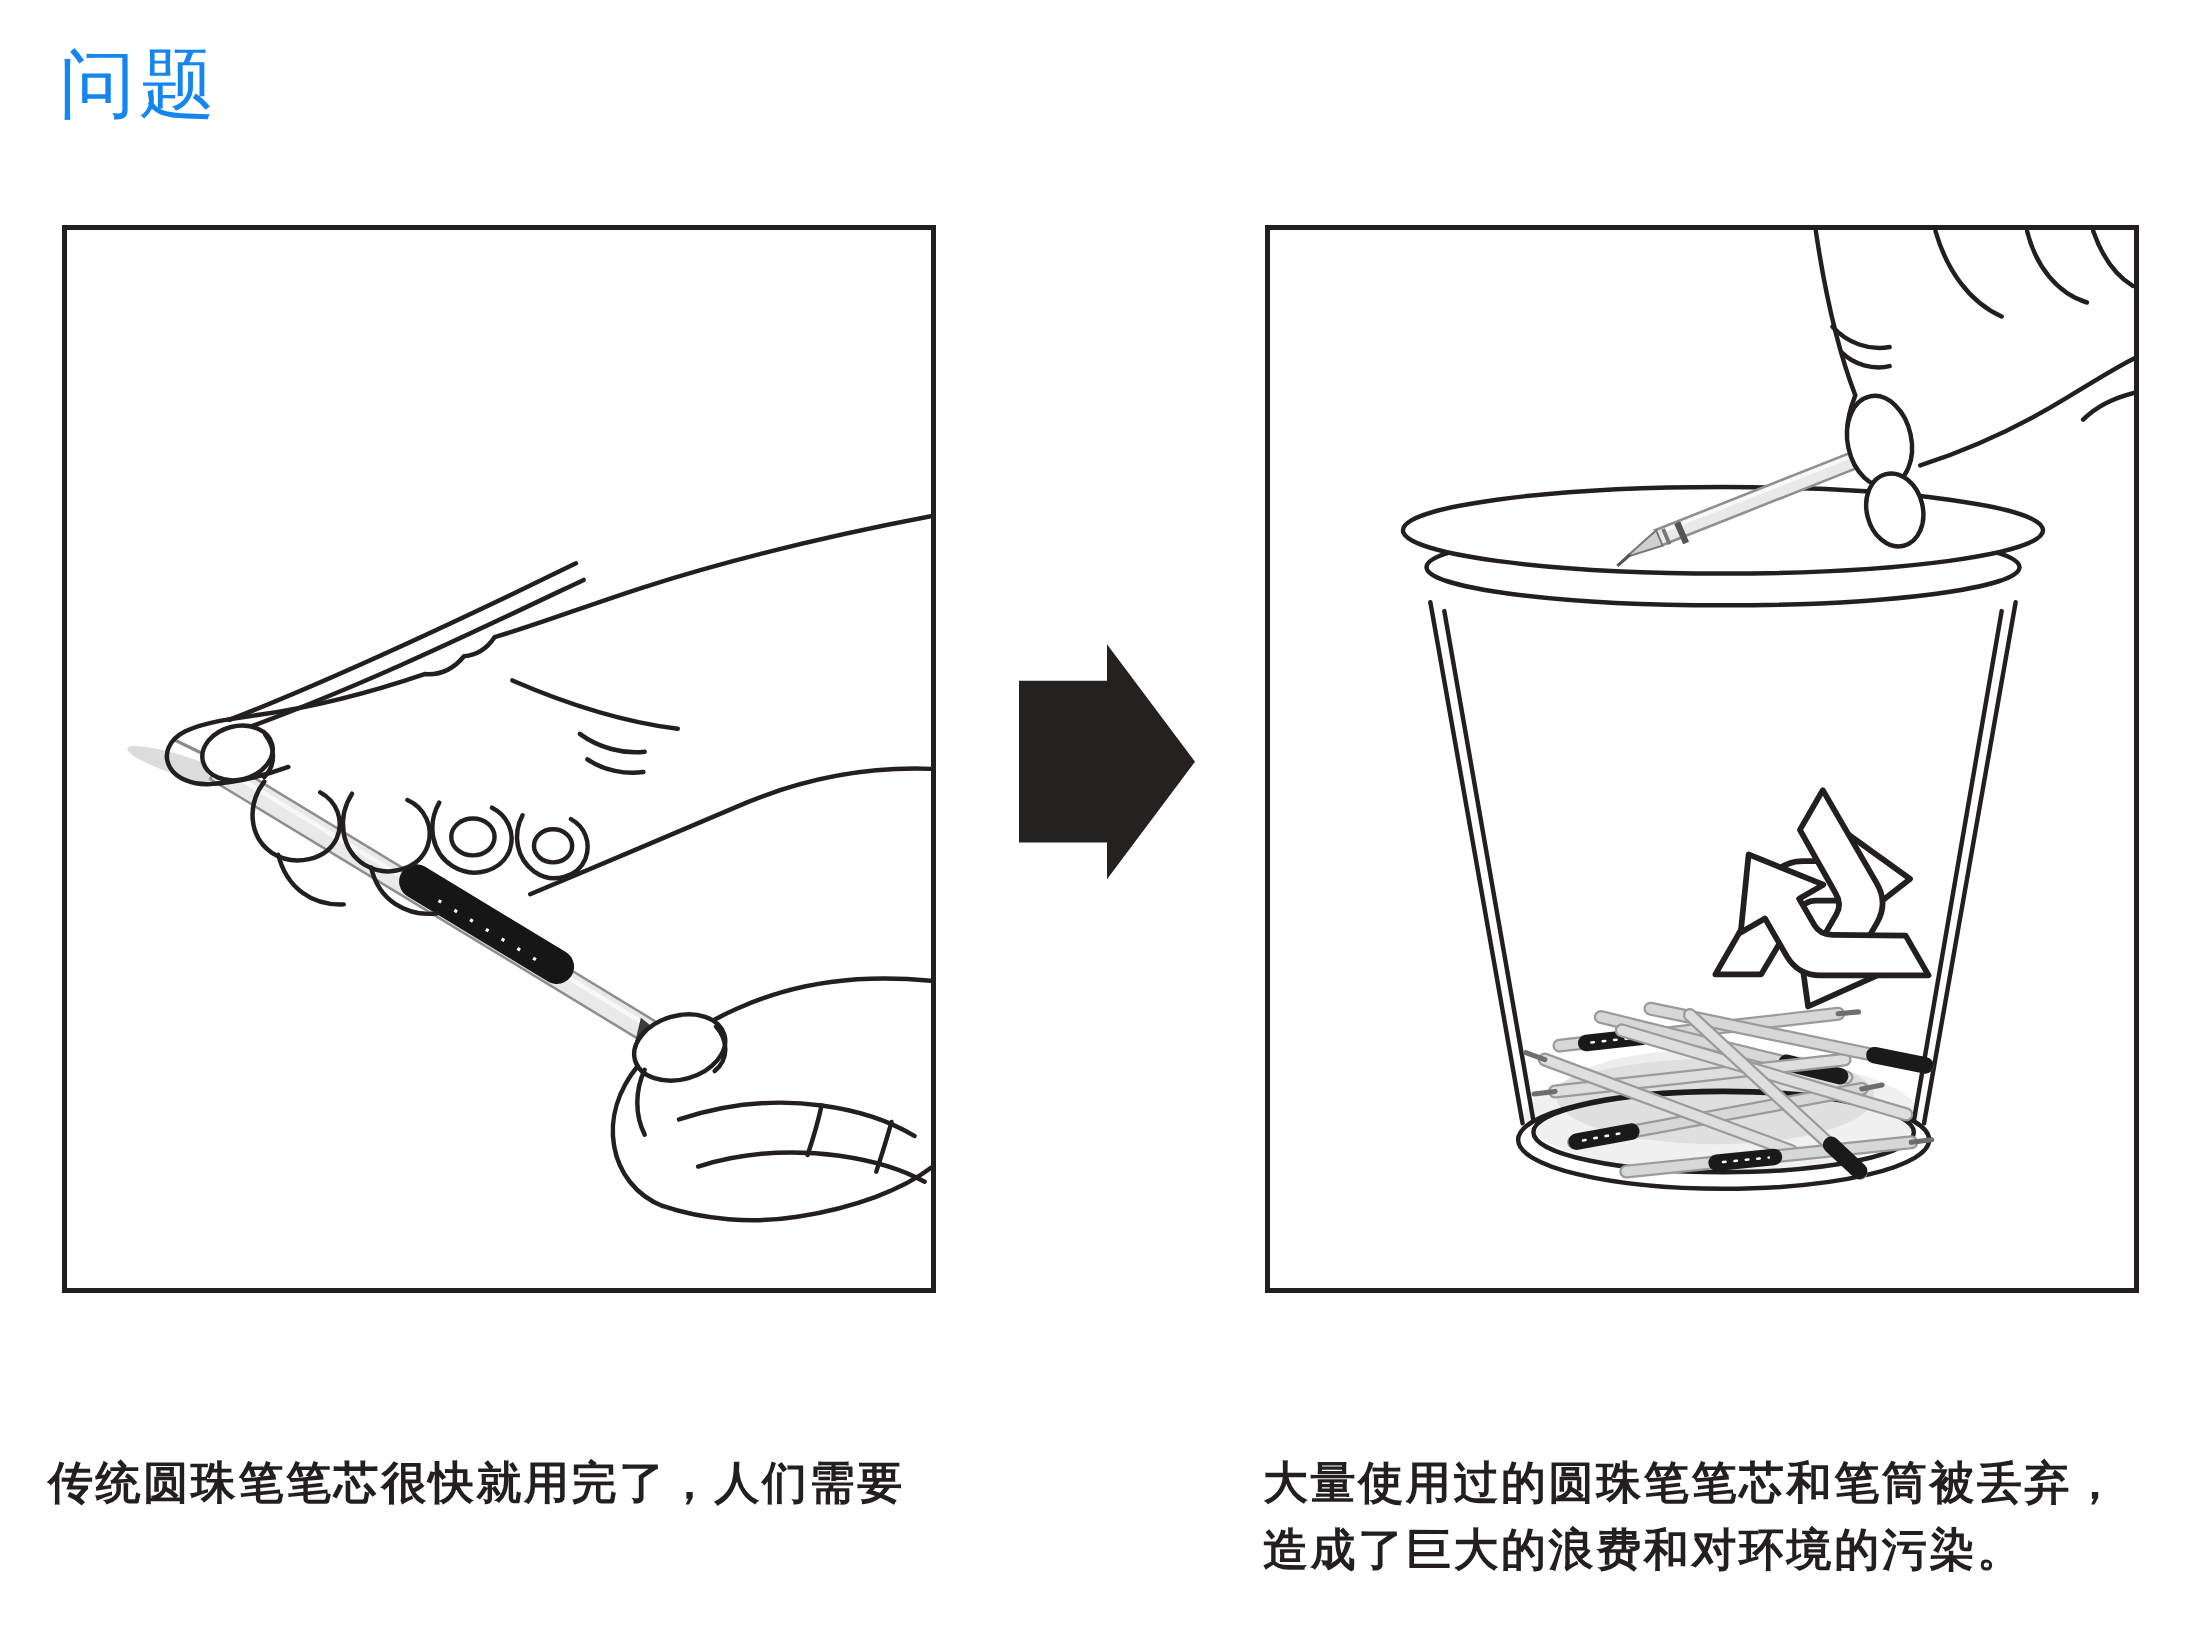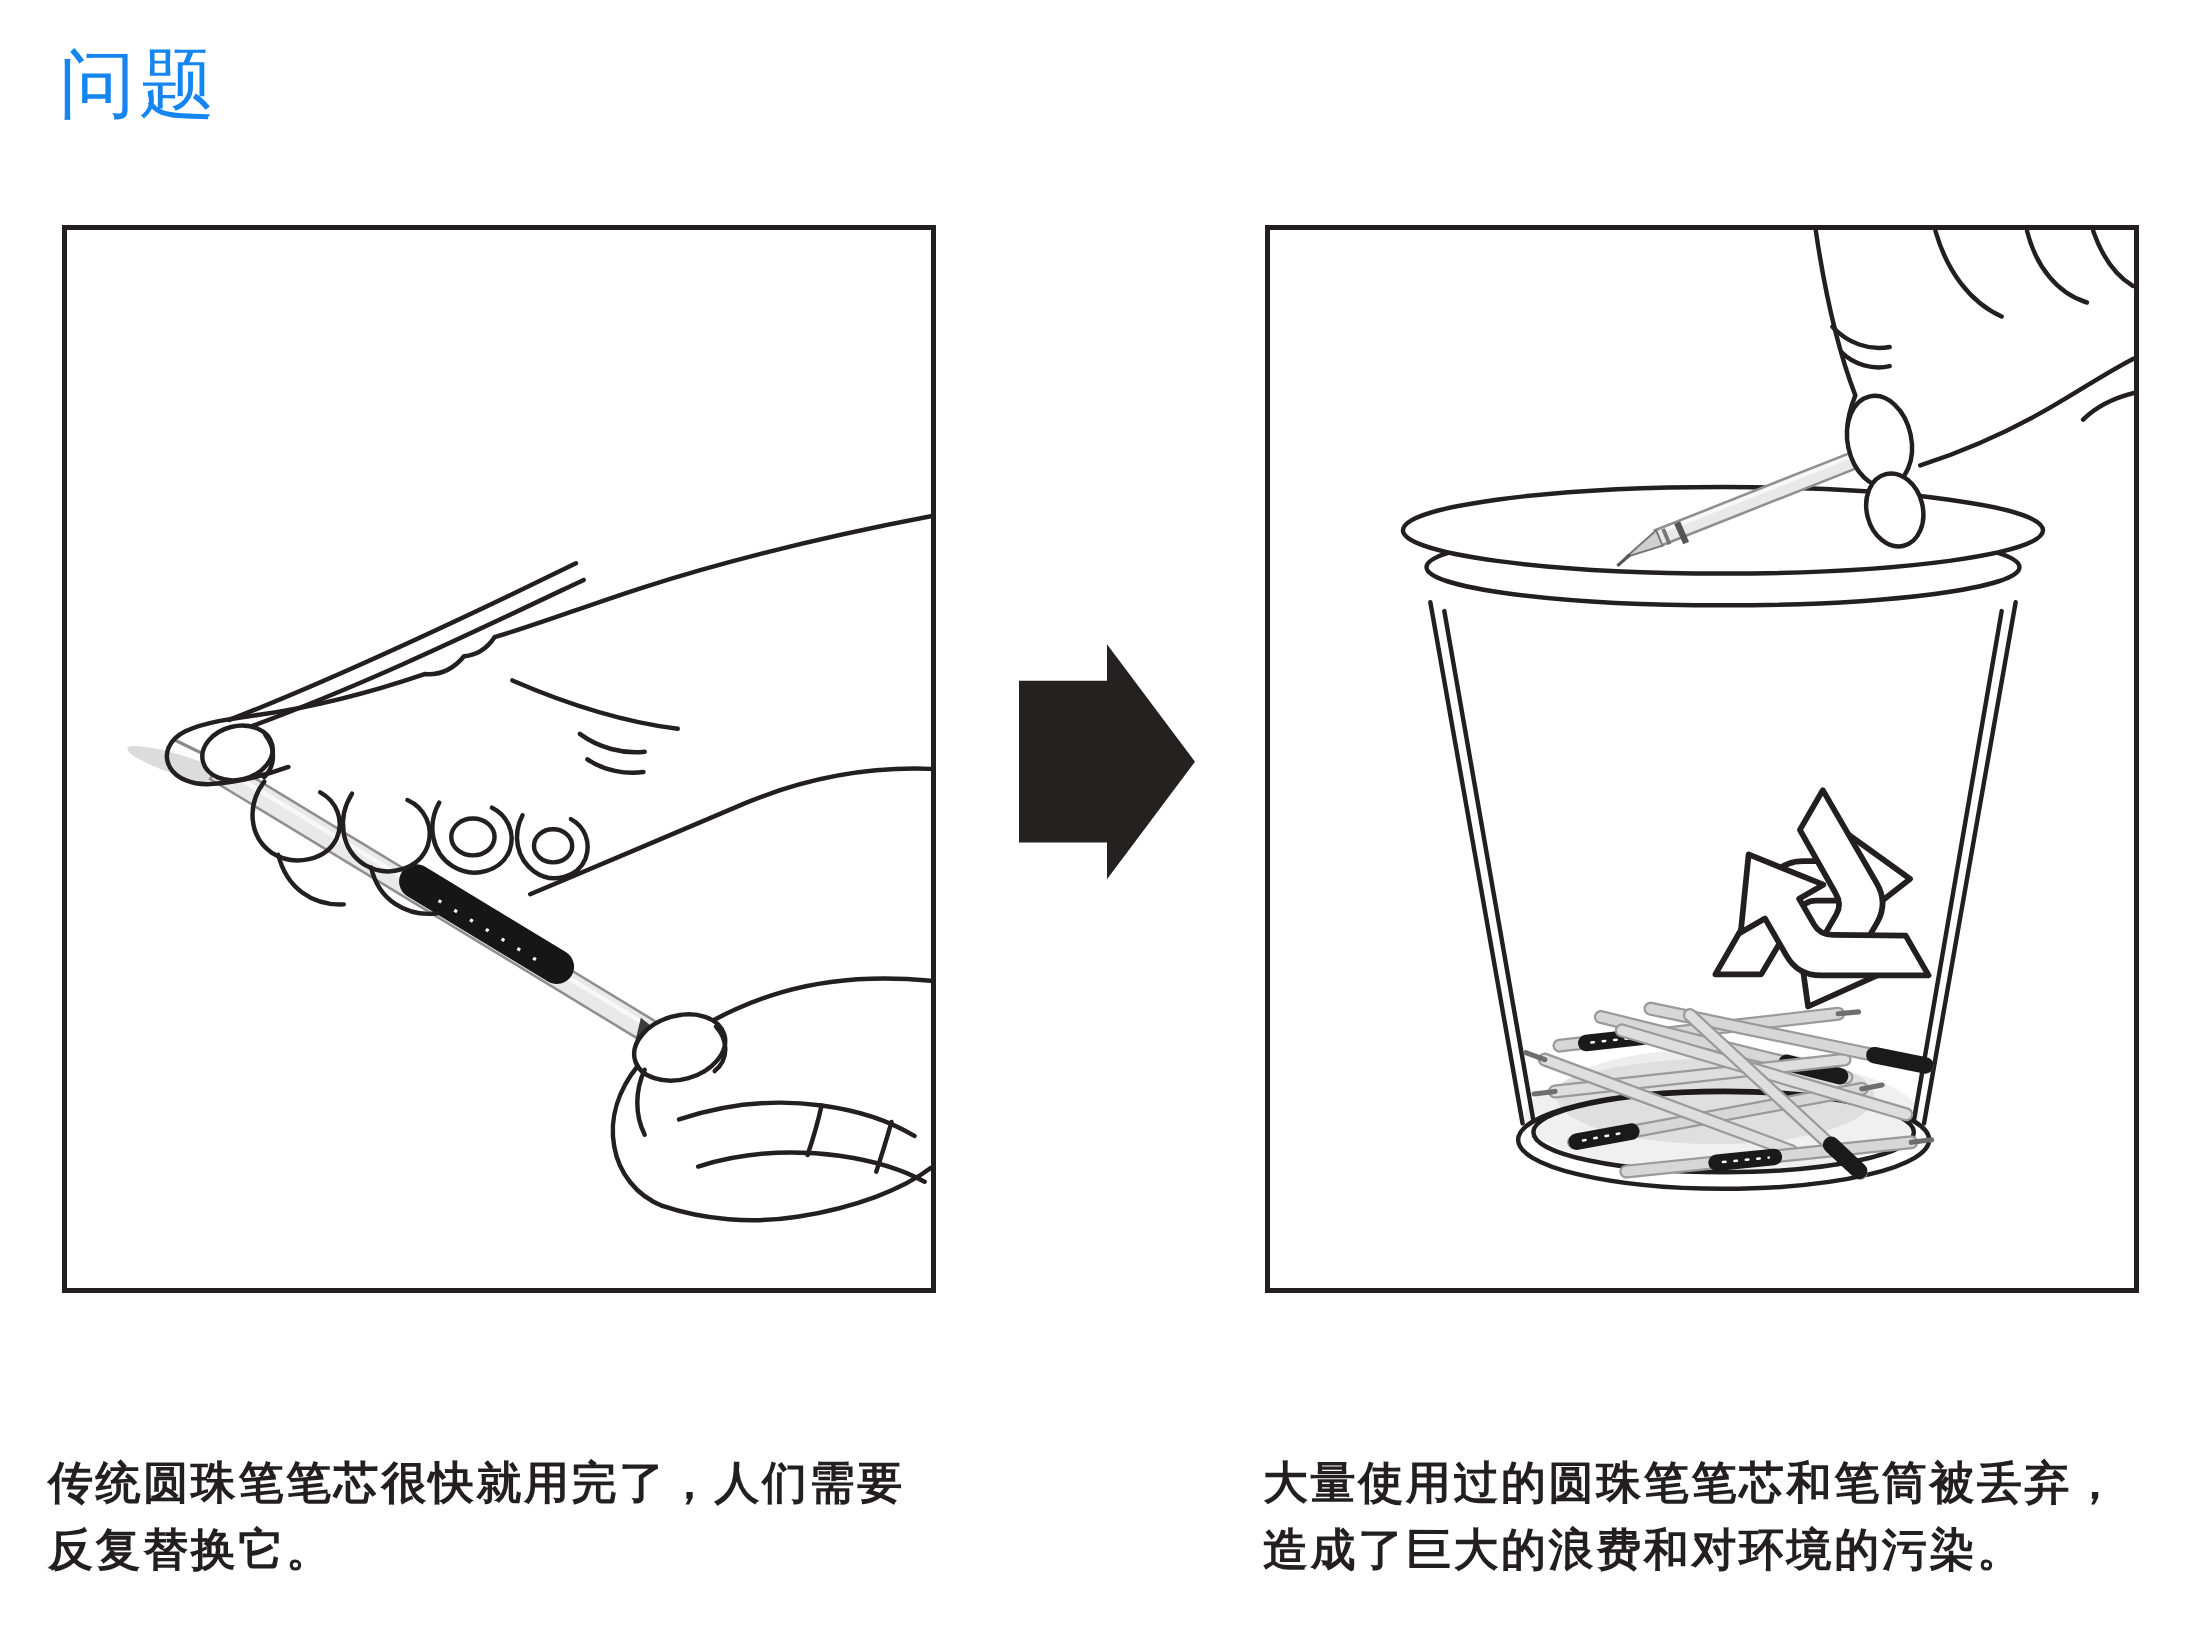--- a/index.html
+++ b/index.html
@@ -188,19 +188,18 @@
       <ellipse class="lnw" cx="958" cy="330" rx="50" ry="72" transform="rotate(-12 958 330)"></ellipse>
       <ellipse class="lnw" cx="982" cy="438" rx="44" ry="58" transform="rotate(-14 982 438)"></ellipse>
       <path class="ln" d="M 1022 368 C 1096 344 1180 306 1252 262 C 1304 230 1342 208 1358 200"></path>
       <path class="ln" d="M 1358 254 C 1326 262 1298 276 1278 296"></path>
     </g>
   </svg>
 </div>
 
 <div class="caption caption-left">
   <div>传统圆珠笔笔芯很快就用完了，人们需要</div>
-  <div>反复替换它。</div>
 </div>
 <div class="caption caption-right">
   <div>大量使用过的圆珠笔笔芯和笔筒被丢弃，</div>
   <div>造成了巨大的浪费和对环境的污染。</div>
 </div>
 
 
 </body></html>

